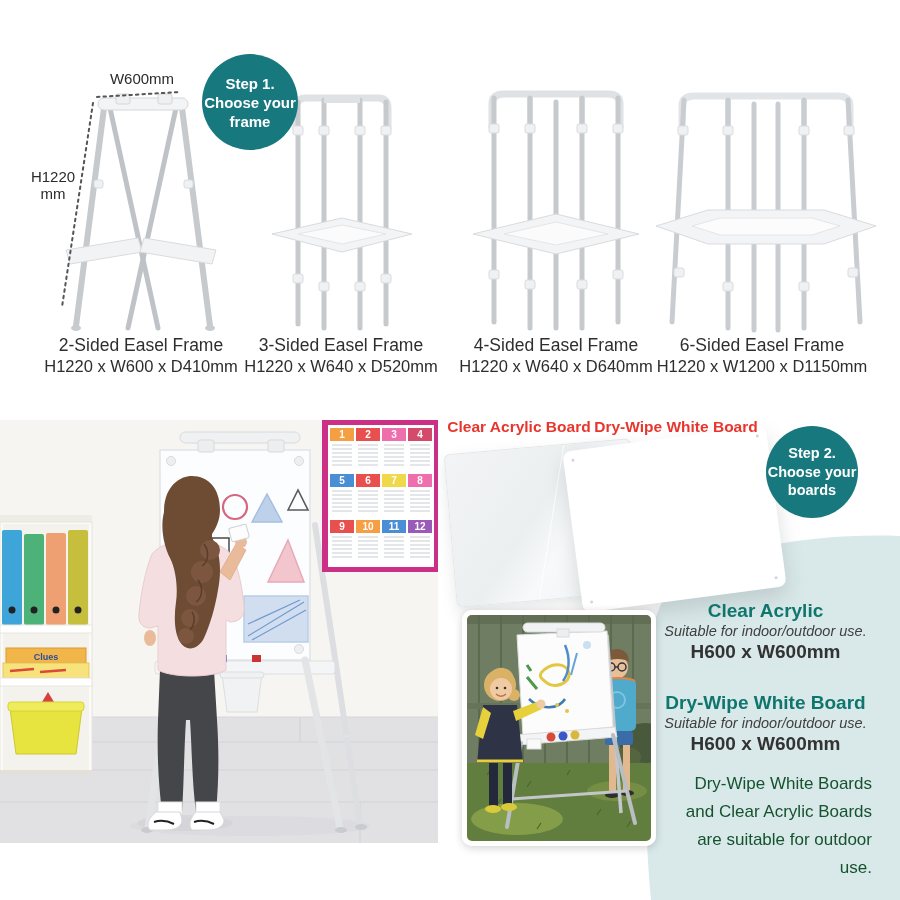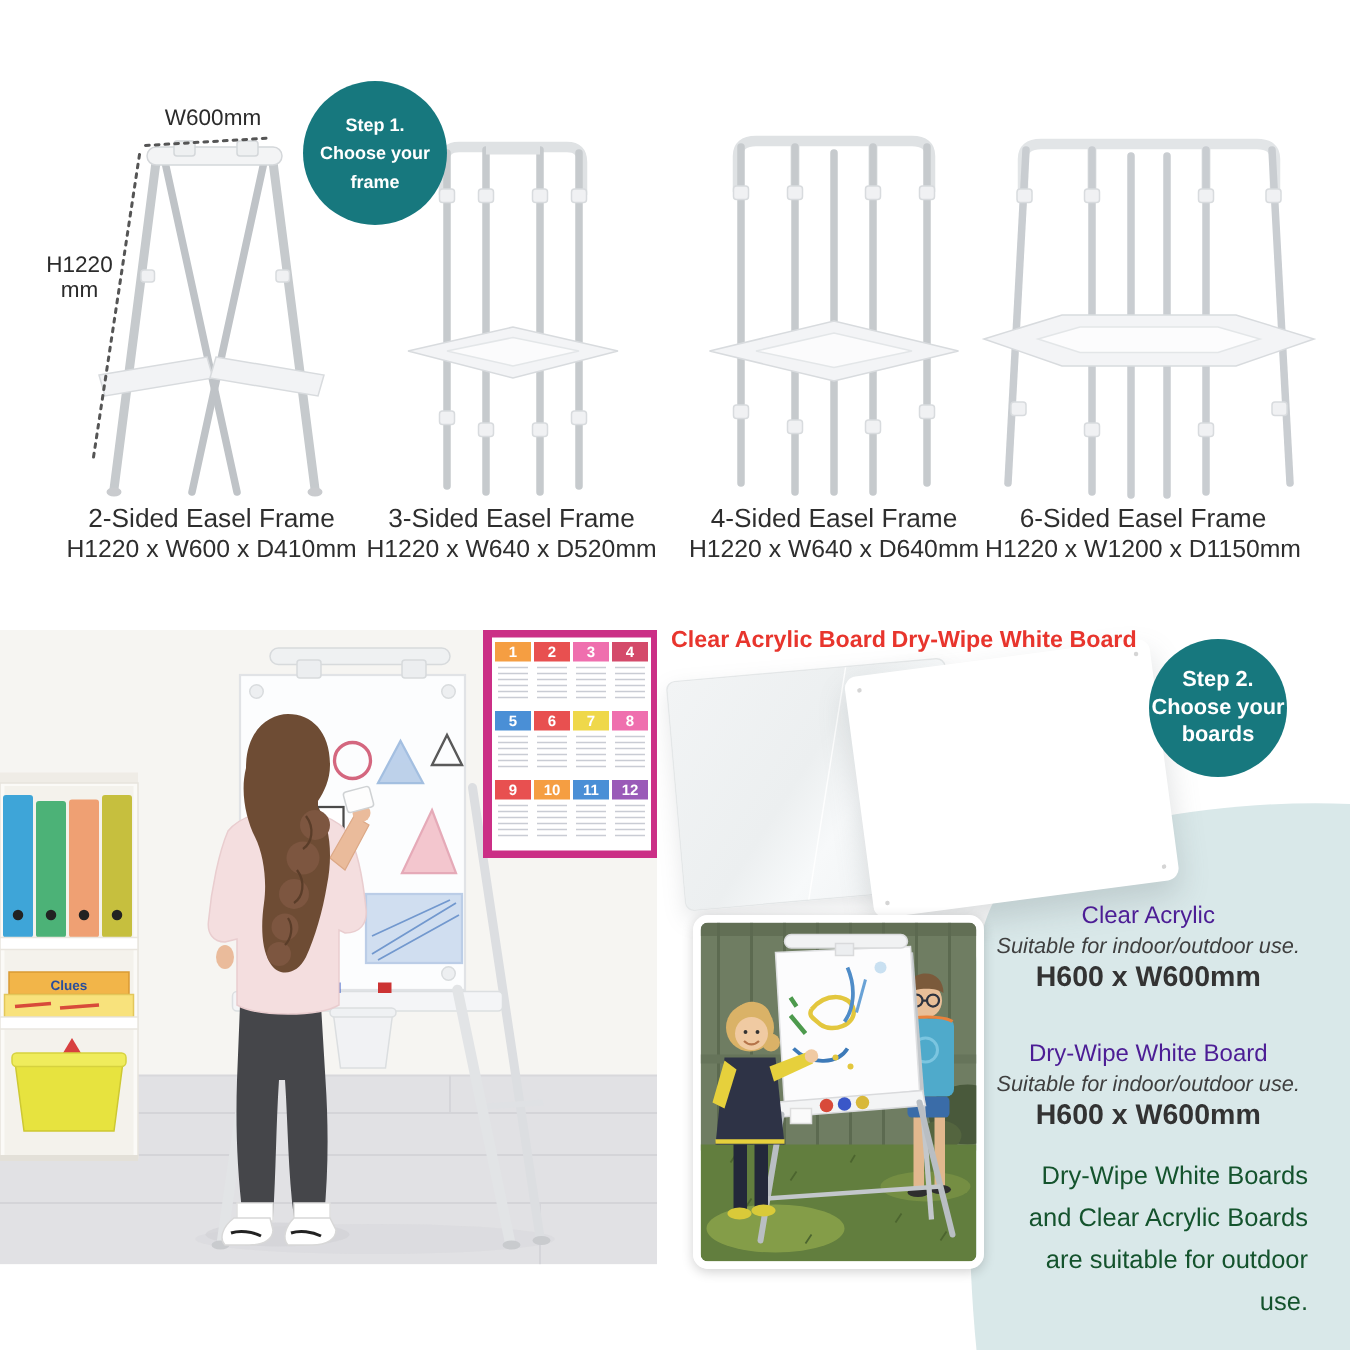--- a/index.html
+++ b/index.html
@@ -3,21 +3,21 @@
 <meta charset="utf-8">
 <style>
   html,body{margin:0;padding:0;background:#ffffff;}
   .canvas{position:relative;width:900px;height:900px;background:#ffffff;overflow:hidden;
           font-family:"Liberation Sans", sans-serif;color:#2f2f2f;padding-left:32px;}
   
   .badge{position:absolute;border-radius:50%;background:#17787E;color:#ffffff;
          display:flex;flex-direction:column;align-items:center;justify-content:center;
          font-weight:bold;text-align:center;z-index:5;}
   .badge span{display:block;}
-  #badge1{left:202px;top:54px;width:96px;height:96px;font-size:12px;line-height:19px;}
+  #badge1{left:202px;top:54px;width:96px;height:96px;font-size:15px;line-height:19px;}
   #badge2{left:766px;top:426px;width:92px;height:92px;font-size:14.5px;line-height:18.5px;}
   
   .dim-label{position:absolute;font-size:15px;font-weight:500;color:#2b2b2b;text-align:center;}
   
   .frame-caption{position:absolute;top:334px;width:230px;text-align:center;}
   .frame-caption .name{font-size:17.5px;line-height:22px;color:#2e2e2e;}
   .frame-caption .size{font-size:16.5px;line-height:20px;color:#2e2e2e;}
   
   .board-label{position:absolute;top:418px;font-size:15.5px;font-weight:bold;color:#E8352D;text-align:center;z-index:4;}
   
@@ -26,21 +26,21 @@
       background:linear-gradient(128deg,#f2f4f5 0%,#eceff0 45%,#f7f9fa 62%,#edf0f1 100%);
       border:1px solid #e4e7e8;box-shadow:0 6px 14px rgba(120,130,135,0.18);}
   .acrylic-board:after{content:"";position:absolute;left:54%;top:0;width:1px;height:100%;
       background:rgba(255,255,255,0.9);transform:skewX(-14deg);}
   .drywipe-board{position:absolute;left:572px;top:438px;width:205px;height:162px;
       transform:rotate(-7.5deg);border-radius:8px;background:#ffffff;z-index:3;
       box-shadow:0 10px 20px rgba(100,110,115,0.22);}
   .drywipe-board i{position:absolute;width:3px;height:3px;border-radius:50%;background:#d5d5d5;}
   
   .spec-block{position:absolute;left:648px;top:600px;width:235px;text-align:center;z-index:4;}
-  .spec-title{font-size:16px;font-weight:normal;color:#4c1d95;line-height:22px;}
+  .spec-title{font-size:19px;font-weight:bold;color:#0f766e;line-height:22px;}
   .spec-suit{font-size:14.5px;font-style:italic;color:#3f3f3f;line-height:19px;}
   .spec-size{font-size:19px;font-weight:bold;color:#333333;line-height:21px;margin-bottom:30px;}
   .outdoor-note{position:absolute;left:682px;top:770px;width:190px;z-index:4;
       font-size:17px;font-weight:normal;color:#14532d;line-height:28px;text-align:right;}
   
   .left-photo{position:absolute;left:0;top:420px;width:438px;height:423px;overflow:hidden;z-index:2;}
   .kids-photo{position:absolute;left:462px;top:610px;width:184px;height:226px;z-index:3;
       border:5px solid #ffffff;border-radius:10px;overflow:hidden;
       box-shadow:0 2px 8px rgba(0,0,0,0.18);}
   .blob-layer{position:absolute;left:0;top:0;width:900px;height:900px;z-index:1;pointer-events:none;}

